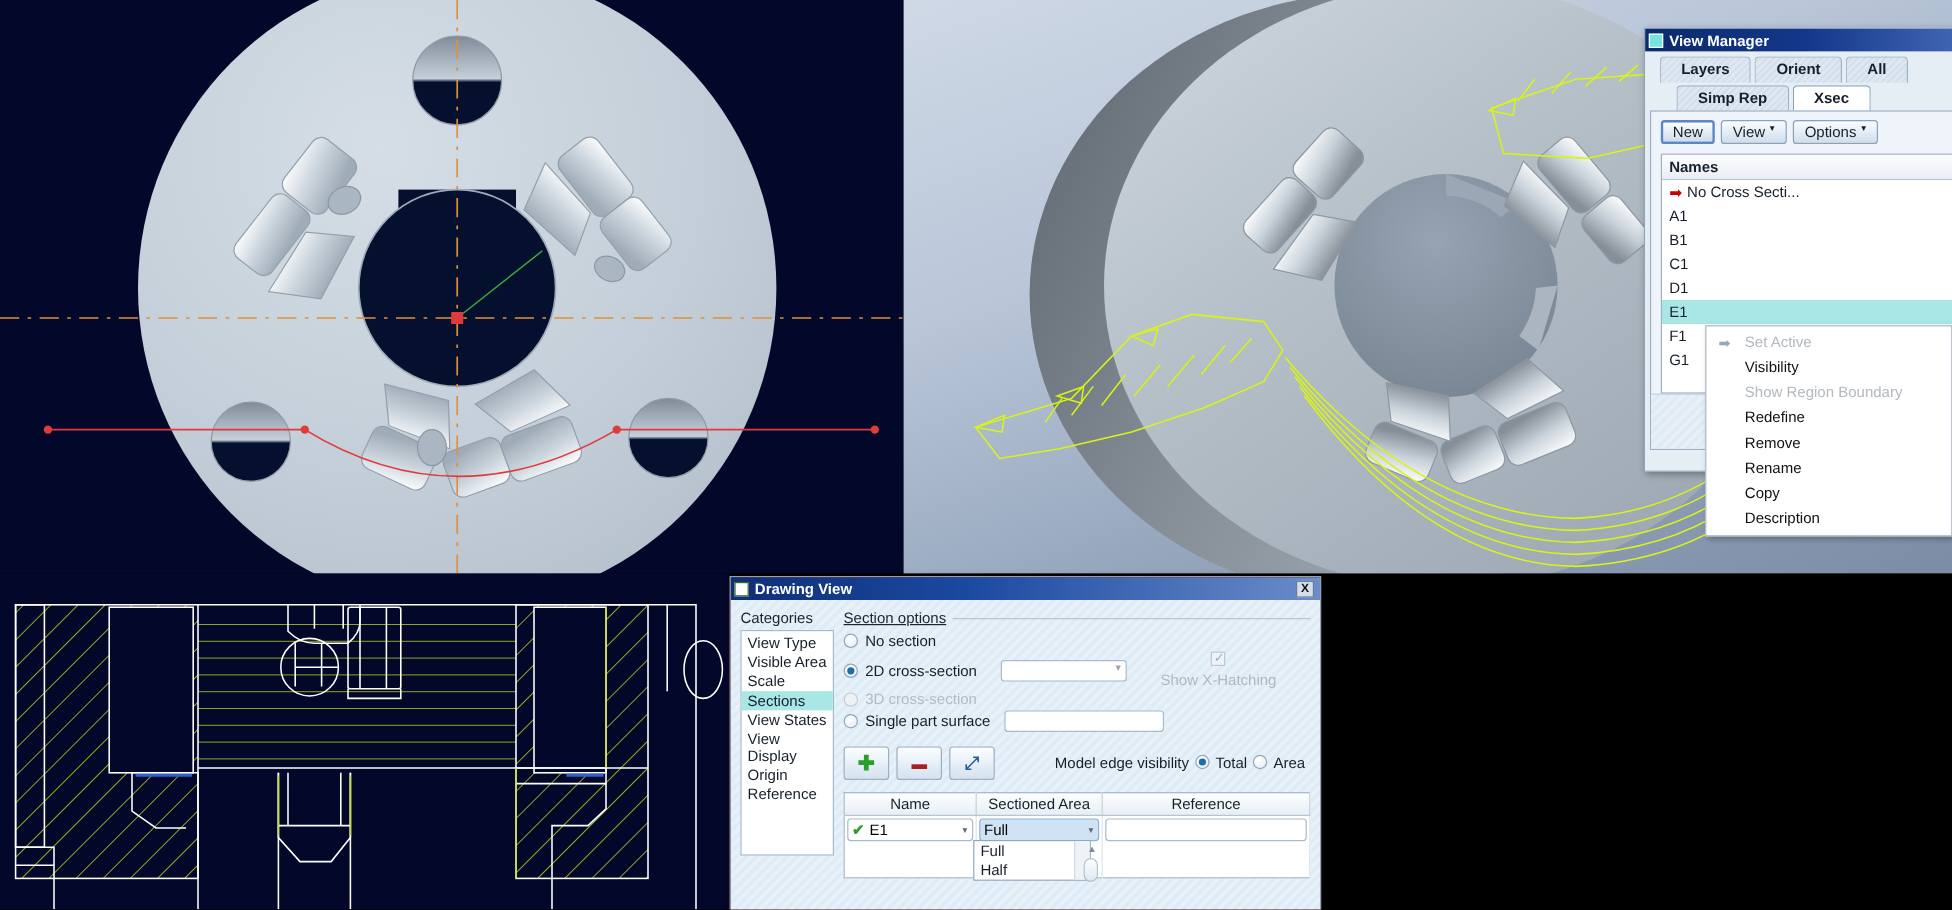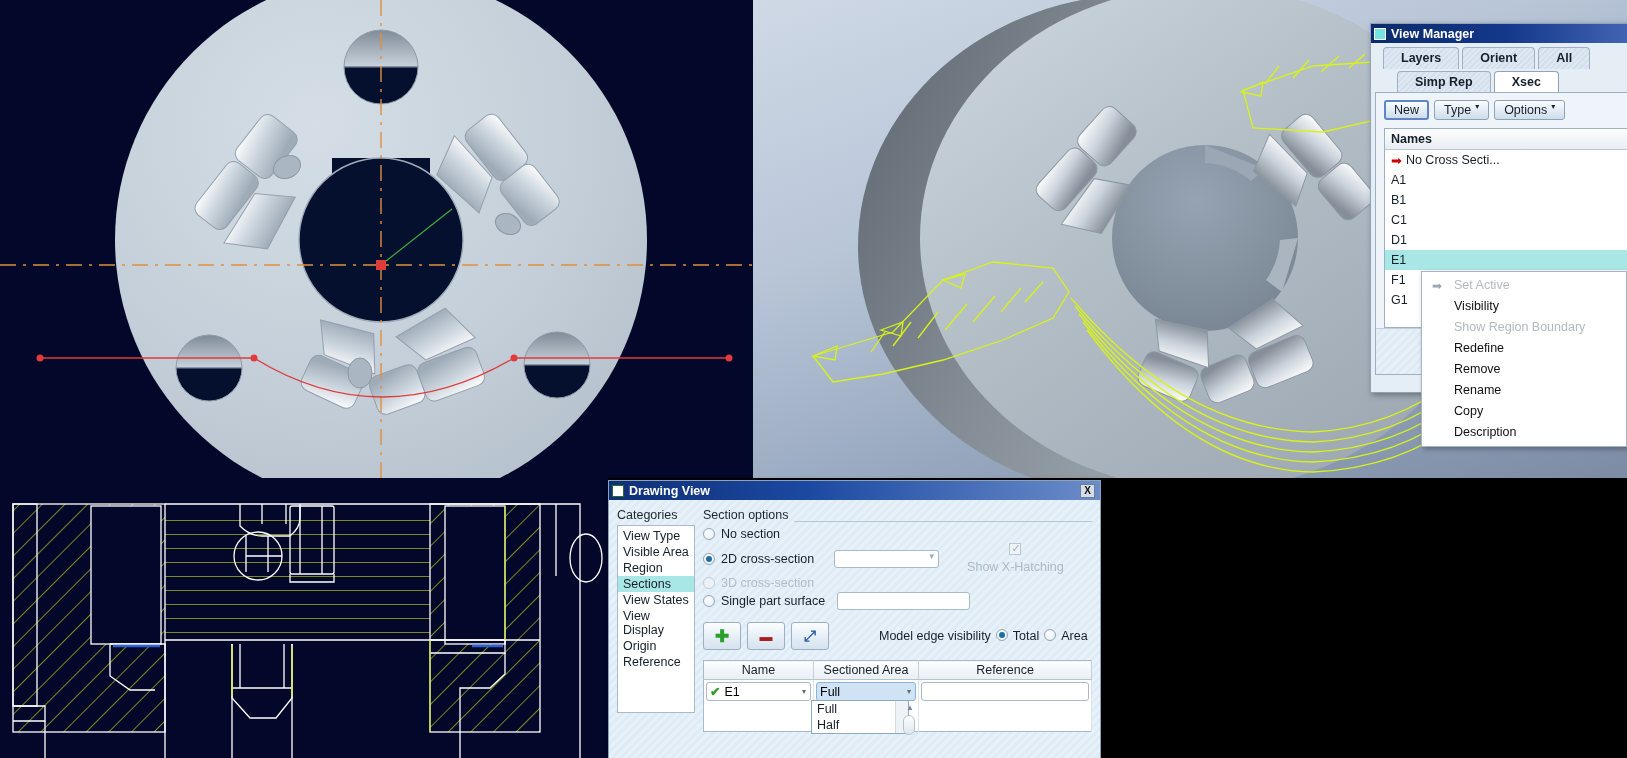--- a/index.html
+++ b/index.html
@@ -134,21 +134,21 @@
   .dv-body {
     display: flex; height: calc(100% - 19px);
     background: repeating-linear-gradient(135deg,#e7f1f9 0 3px,#dfebf5 3px 6px);
   }
   .dv-left { width: 90px; padding: 8px 4px 16px 8px; }
   .dv-left .lbl { font-size: 12.5px; color:#1b2630; margin-bottom: 3px; }
   .cats { background:#fff; border:1px solid #a8bacb; height: 188px; padding:2px 0;}
   .cat { padding: 1px 5px; font-size: 12.5px; color:#16202b; }
   .cat.active { background:#a9e6e6; }
   .dv-right { flex: 1; padding: 8px 8px 0 4px; }
-  .legend { font-size: 12.5px; color:#1b2630; display:flex; align-items:flex-end; gap:6px; margin-bottom:5px;}
+  .legend { font-size: 12.5px; color:#1b2630; display:flex; align-items:center; gap:6px; margin-bottom:5px;text-decoration:underline;}
   .legend .rule { flex:1; height:1px; background:#b8c6d4; }
   .radio-row { display:flex; align-items:center; gap:6px; margin-bottom:2px; font-size:12.5px; color:#16202b;}
   .radio {
     width:12px;height:12px;border-radius:50%;border:1px solid #93a6b8;
     background: radial-gradient(circle at 35% 30%, #fff, #e3ecf4);
     flex:none; position:relative;
   }
   .radio.on::after{content:'';position:absolute;left:2px;top:2px;width:6px;height:6px;border-radius:50%;background:#1c6ea4;}
   .radio.dis{border-color:#c2ccd6;background:#edf2f7;}
   .dis-txt{color:#b1bcc6;}
@@ -449,21 +449,21 @@
       <div class="tabrow r2">
         <div class="tab">Simp Rep</div>
         <div class="tab active">Xsec</div>
       </div>
       <div class="tabpanel">
         <div class="btnrow">
           <div class="vbtn sel">
             <span>New</span>
           </div>
           <div class="vbtn">
-            <span>Type</span>
+            <span>View</span>
             <span class="caret">▾</span>
           </div>
           <div class="vbtn">
             <span>Options</span>
             <span class="caret">▾</span>
           </div>
         </div>
         <div class="listbox">
           <div class="lbhead">Names</div>
           <div class="lbrow">
@@ -531,21 +531,21 @@
       <span class="ttxt">Drawing View</span>
       <span class="vm-xbtn">X</span>
     </div>
     <div class="dv-body">
 
       <div class="dv-left">
         <div class="lbl">Categories</div>
         <div class="cats">
           <div class="cat">View Type</div>
           <div class="cat">Visible Area</div>
-          <div class="cat">Region</div>
+          <div class="cat">Scale</div>
           <div class="cat active">Sections</div>
           <div class="cat">View States</div>
           <div class="cat">View Display</div>
           <div class="cat">Origin</div>
           <div class="cat">Reference</div>
         </div>
       </div>
 
       <div class="dv-right">
         <div class="legend">

